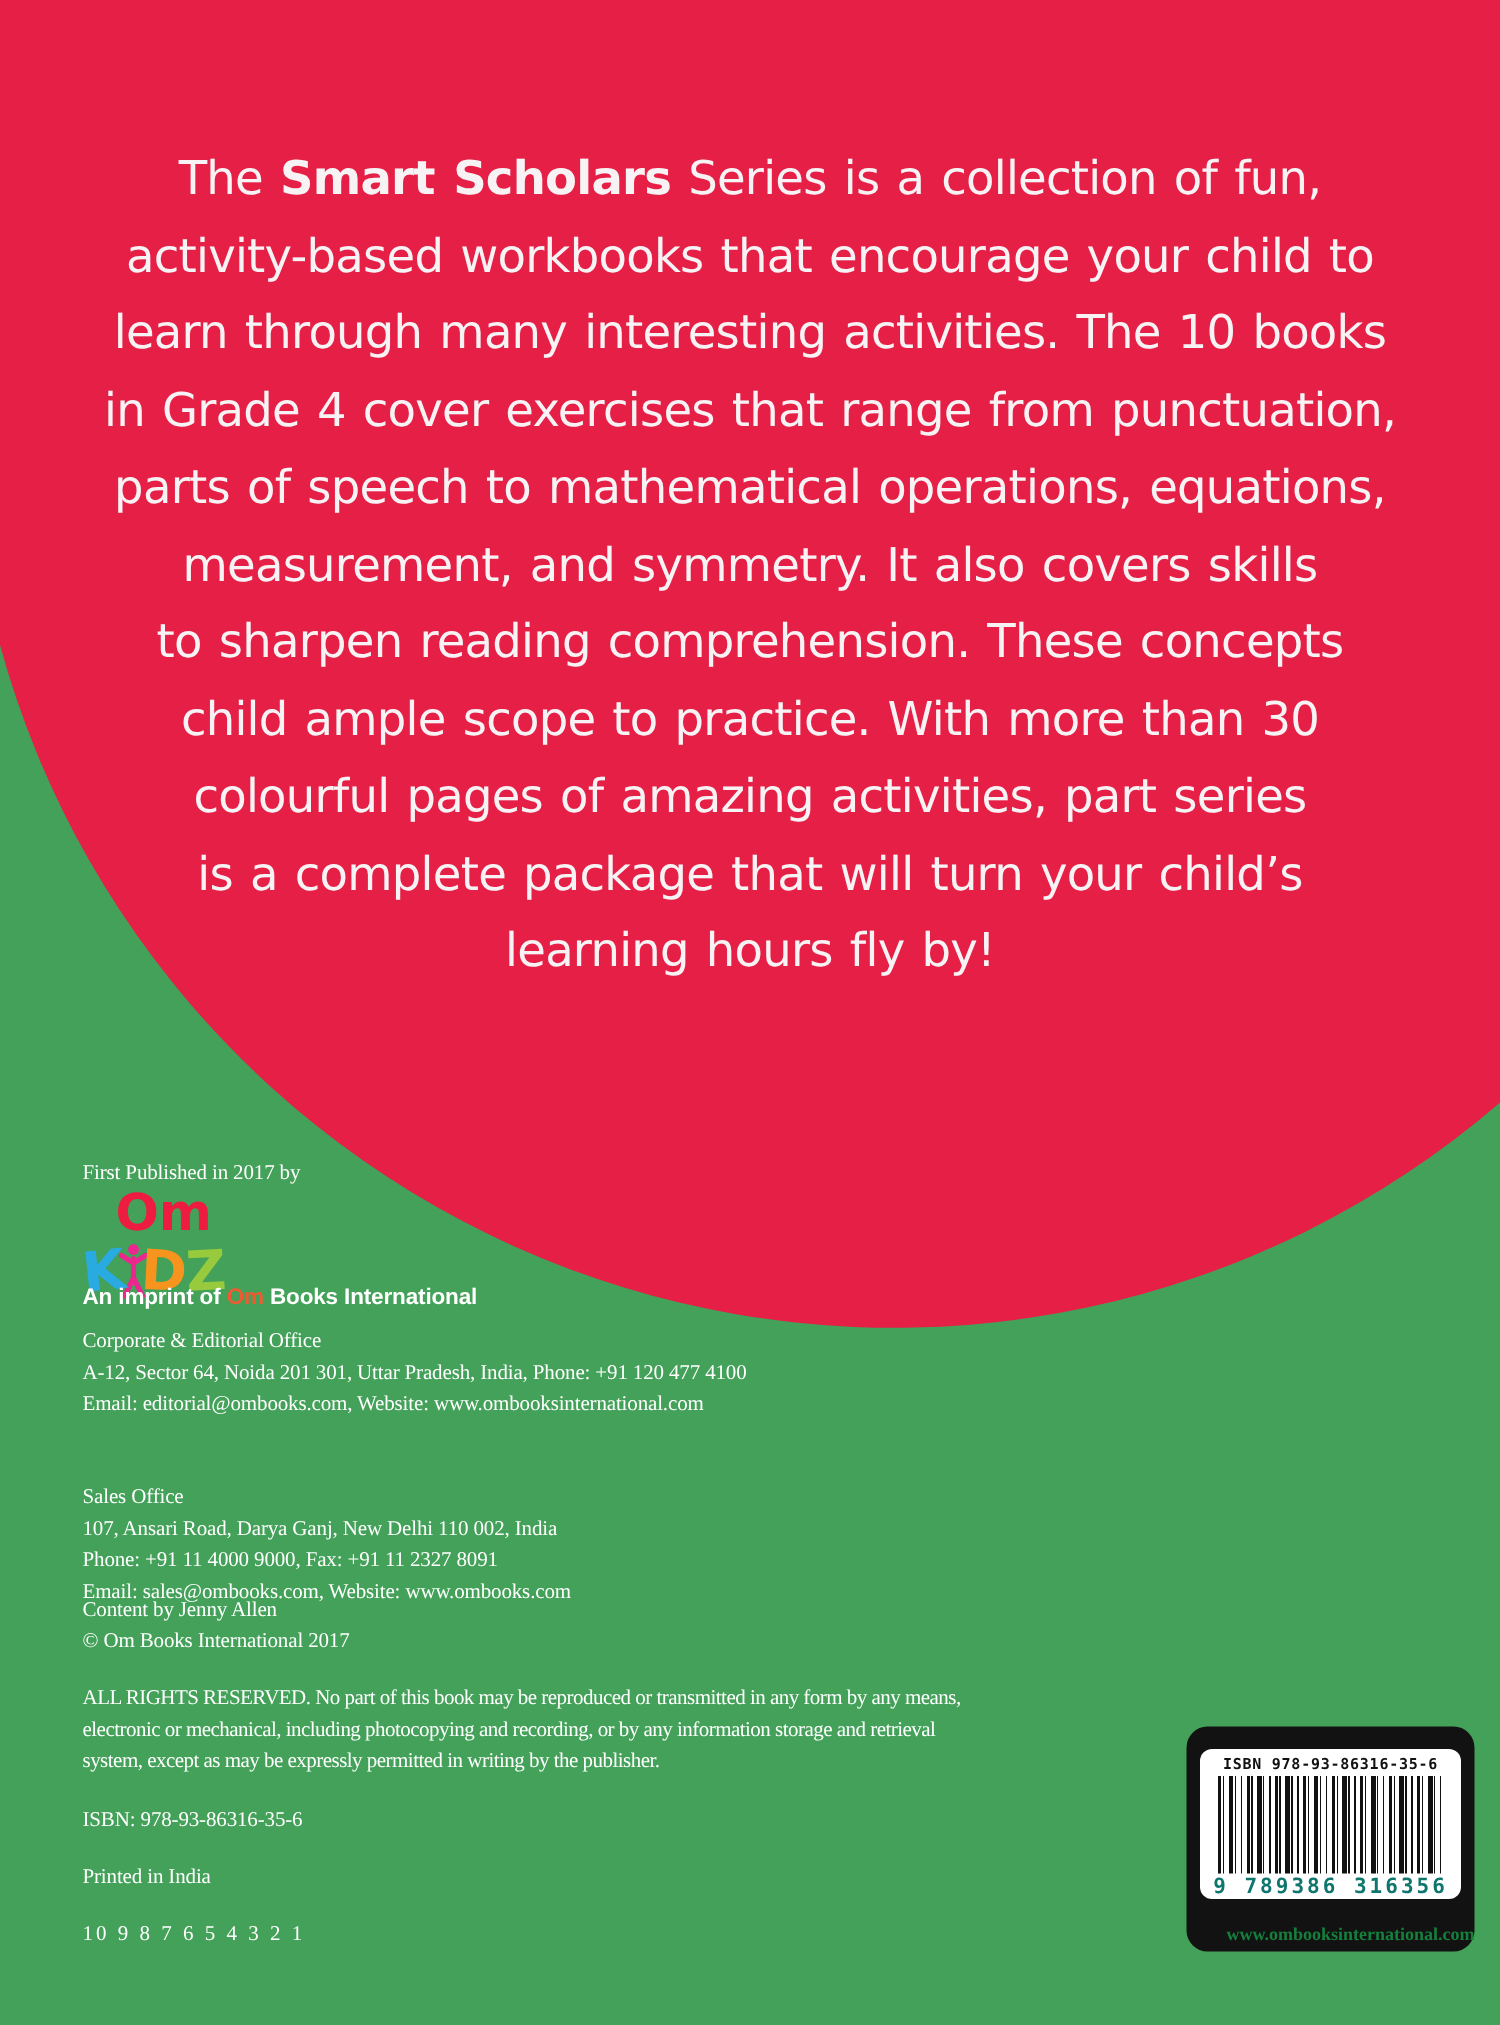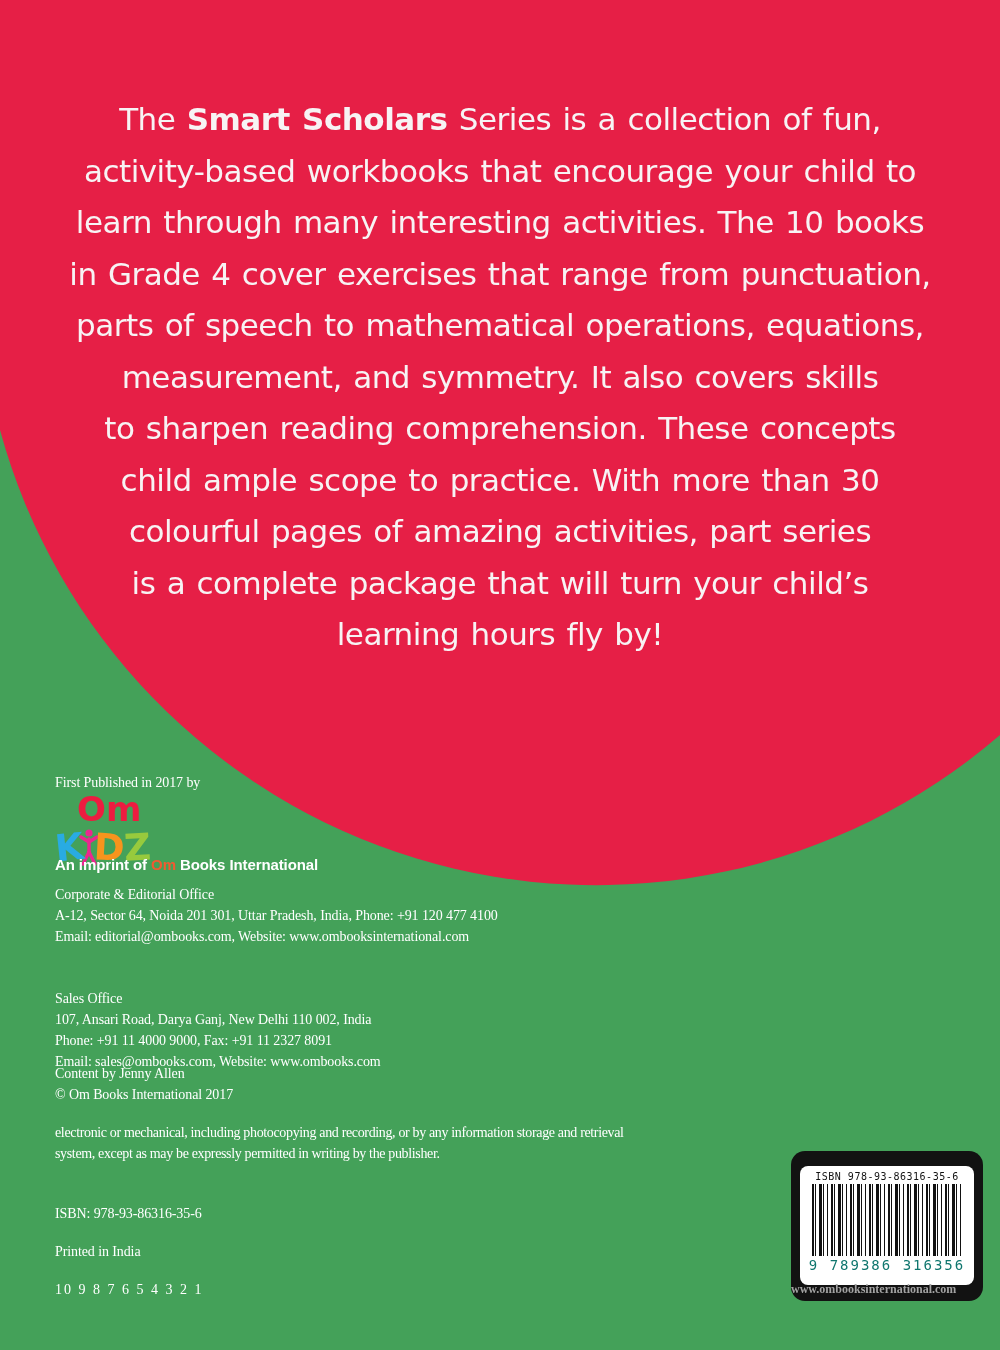--- a/index.html
+++ b/index.html
@@ -46,42 +46,42 @@
   .isbn-line{top:1203px;}
   .printed-line{top:1241px;}
   .print-run{top:1279px;letter-spacing:2px;}
 
   
   .barcode-box{
     position:absolute;left:791px;top:1151px;width:192px;height:150px;
     background:var(--barcode-bg,#121212);border-radius:14px;
   }
   .barcode-white{
-    position:absolute;left:9px;top:15px;width:174px;height:119px;
+    position:absolute;left:9px;top:15px;width:174px;height:100px;
     background:#ffffff;border-radius:8px;
-    display:flex;flex-direction:column;align-items:center;
+    display:flex;flex-direction:column;align-items:center;font-weight:bold;
   }
   .barcode-isbn{
     font-family:"DejaVu Sans Mono","Liberation Mono",monospace;
     font-size:10px;color:#111;margin-top:5px;letter-spacing:0.5px;white-space:nowrap;
   }
   .bars{
     width:150px;height:72px;margin-top:2px;
     background:repeating-linear-gradient(90deg,
       #111 0 2px,#fff 2px 3px,#111 3px 4px,#fff 4px 7px,
       #111 7px 10px,#fff 10px 11px,#111 11px 12px,#fff 12px 15px,
       #111 15px 16px,#fff 16px 19px);
   }
   .barcode-digits{
     font-family:"DejaVu Sans Mono","Liberation Mono",monospace;
     font-size:14px;color:#0f766e;margin-top:1px;letter-spacing:2px;white-space:nowrap;
   }
   .barcode-url{
-    position:absolute;left:0;bottom:4px;width:100%;text-align:left;
-    font-family:"Liberation Serif",serif;font-weight:bold;font-size:12px;color:#a3a3a3;
+    position:absolute;left:0;bottom:4px;width:100%;text-align:right;
+    font-family:"Liberation Serif",serif;font-weight:bold;font-size:12px;color:#15803d;
     white-space:nowrap;
   }
 </style>
 </head>
 <body>
 
 <svg class="red-shape" width="1000" height="900" viewBox="0 0 1000 900">
   <path d="M0 0 H1000 V735 A618 618 0 0 1 0 430 Z"></path>
 </svg>
 
@@ -134,20 +134,21 @@
   <div>Phone: +91 11 4000 9000, Fax: +91 11 2327 8091</div>
   <div>Email: sales@ombooks.com, Website: www.ombooks.com</div>
 </div>
 
 <div class="abs content-by green-text">
   <div>Content by Jenny Allen</div>
   <div>© Om Books International 2017</div>
 </div>
 
 <div class="abs rights green-text">
+  <div>ALL RIGHTS RESERVED. No part of this book may be reproduced or transmitted in any form by any means,</div>
   <div>electronic or mechanical, including photocopying and recording, or by any information storage and retrieval</div>
   <div>system, except as may be expressly permitted in writing by the publisher.</div>
 </div>
 
 <div class="abs isbn-line green-text">ISBN: 978-93-86316-35-6</div>
 <div class="abs printed-line green-text">Printed in India</div>
 <div class="abs print-run green-text">10 9 8 7 6 5 4 3 2 1</div>
 
 <div class="barcode-box">
   <div class="barcode-white">

